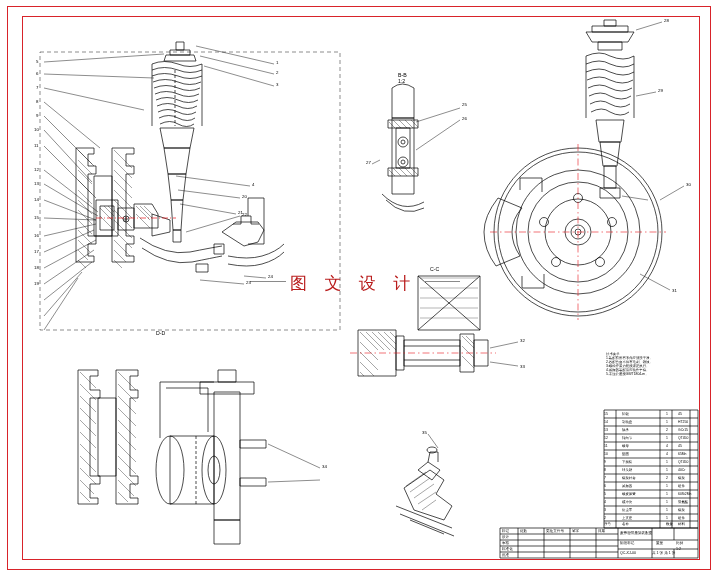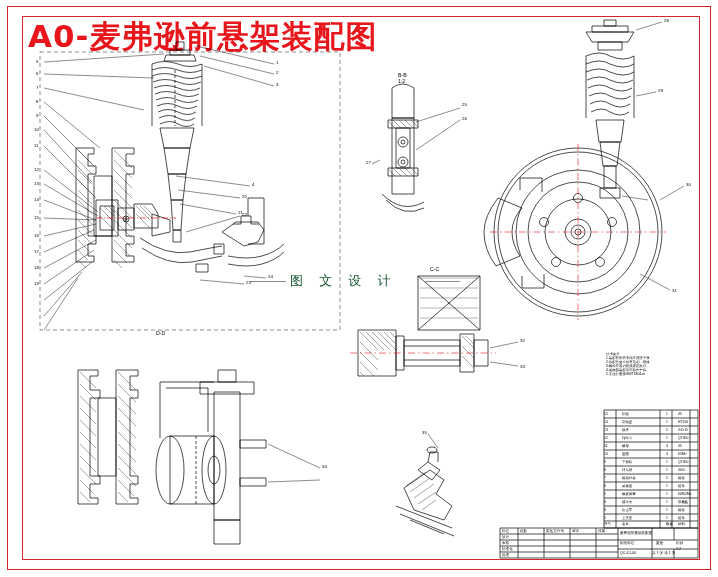--- a/index.html
+++ b/index.html
@@ -12,22 +12,22 @@
        border:1px solid #d8232a;box-sizing:border-box;}
   .frame-inner{position:absolute;left:22px;top:16px;width:678px;height:544px;
        border:1px solid #d8232a;box-sizing:border-box;}
 
   
   .main-title{position:absolute;left:28px;top:18px;font-size:31px;line-height:36px;
        color:#e8151b;font-weight:bold;letter-spacing:1px;white-space:nowrap;
        font-family:"DejaVu Sans", sans-serif;}
 
   
-  .watermark{position:absolute;left:290px;top:272px;font-size:13px;letter-spacing:6px;
-       color:#14532d;font-family:"DejaVu Sans", sans-serif;white-space:nowrap;}
+  .watermark{position:absolute;left:290px;top:272px;font-size:17px;letter-spacing:6px;
+       color:#b91c1c;font-family:"DejaVu Sans", sans-serif;white-space:nowrap;}
   .wm-line{position:absolute;top:281px;height:1px;background:#8a8a8a;}
   .wm-line.l{left:250px;width:36px;}
   .wm-line.r{left:424px;width:36px;}
 
   
   svg.layer{position:absolute;left:0;top:0;width:718px;height:577px;overflow:visible;}
   .blk{stroke:#000;fill:none;stroke-width:0.7;}
   .thin{stroke:#000;fill:none;stroke-width:0.45;}
   .red{stroke:#e8151b;fill:none;stroke-width:0.6;}
   .hatch{stroke:#000;stroke-width:0.35;fill:none;}
@@ -51,21 +51,20 @@
        color:#000;font-family:"Liberation Sans", sans-serif;white-space:nowrap;}
 </style>
 </head>
 <body>
 
 <div id="stage">
 
   <div class="frame-outer"></div>
   <div class="frame-inner"></div>
 
-  <div class="main-title">A0-麦弗逊前悬架装配图</div>
 
   <svg class="layer" viewBox="0 0 718 577">
 
     <g class="blk">
 
       <path d="M176 42 l8 0 l0 8 l-8 0 z"></path>
       <path d="M170 50 l20 0 l0 5 l-20 0 z"></path>
       <path d="M166 55 l28 0 l2 6 l-32 0 z"></path>
 
       <g stroke="#000" stroke-width="0.7" fill="none">

